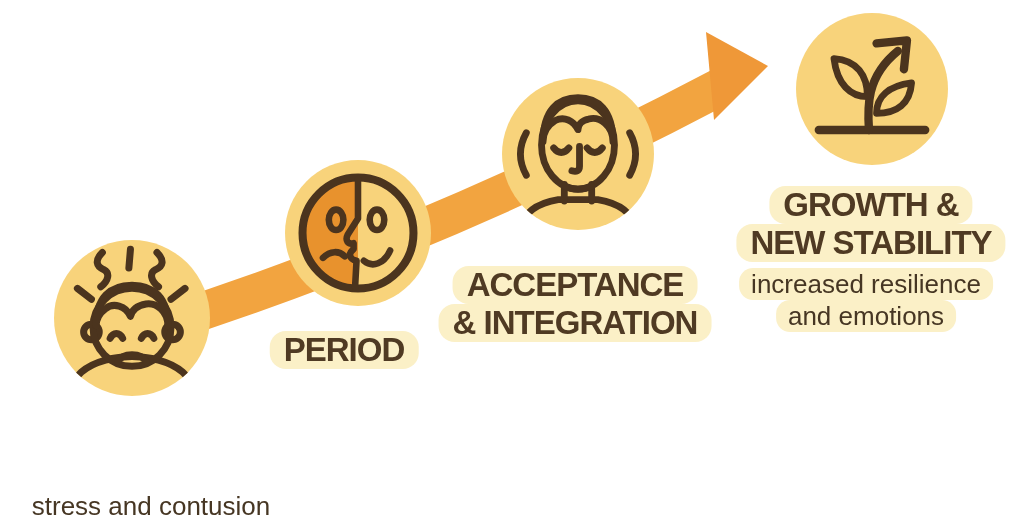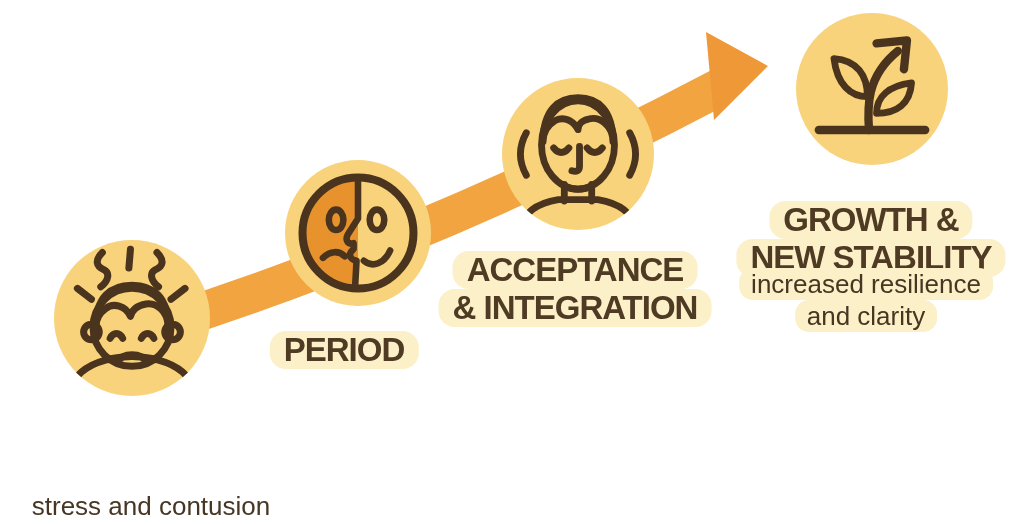--- a/index.html
+++ b/index.html
@@ -40,22 +40,22 @@
     line-height:36px; padding:1px 14px; border-radius:16px;
   }
   .subtitle-block { font-size:26px; color:var(--subtitle-text,#463623); }
   .subtitle-line {
     display:inline-block; background:var(--highlight,#FBF0C7);
     line-height:28px; padding:2px 12px; border-radius:14px;text-align:center;
   }
   .no-hl { background:transparent; }
   .t1 { left:136px; top:406px; } .s1 { left:151px; top:490px; }
   .t2 { left:344px; top:331px; } .s2 { left:346px; top:413px; }
-  .t3 { left:575px; top:251px;text-align:center; } .s3 { left:591px; top:336px; }
-  .t4 { left:871px; top:186px;margin-top:15px; } .s4 { left:866px; top:268px; }
+  .t3 { left:575px; top:266px;text-align:center; } .s3 { left:591px; top:336px; }
+  .t4 { left:871px; top:186px; } .s4 { left:866px; top:268px; }
 </style>
 </head>
 <body>
 
 <div class="canvas">
 
   <svg class="arrow-svg" viewBox="0 0 1024 524">
     <path class="arrow-band" d="M 145 330 Q 430 240 718 88"></path>
     <polygon class="arrow-head" points="706,32 768,66 714,120"></polygon>
   </svg>
@@ -130,16 +130,16 @@
     <div><span class="title-line">ACCEPTANCE</span></div>
     <div><span class="title-line">&amp; INTEGRATION</span></div>
   </div>
 
   <div class="label title-block t4">
     <div><span class="title-line">GROWTH &amp;</span></div>
     <div><span class="title-line">NEW STABILITY</span></div>
   </div>
   <div class="label subtitle-block s4">
     <div><span class="subtitle-line">increased resilience</span></div>
-    <div><span class="subtitle-line">and clarity</span></div>
+    <div><span class="subtitle-line">and emotions</span></div>
   </div>
 
 </div>
 
 </body></html>

